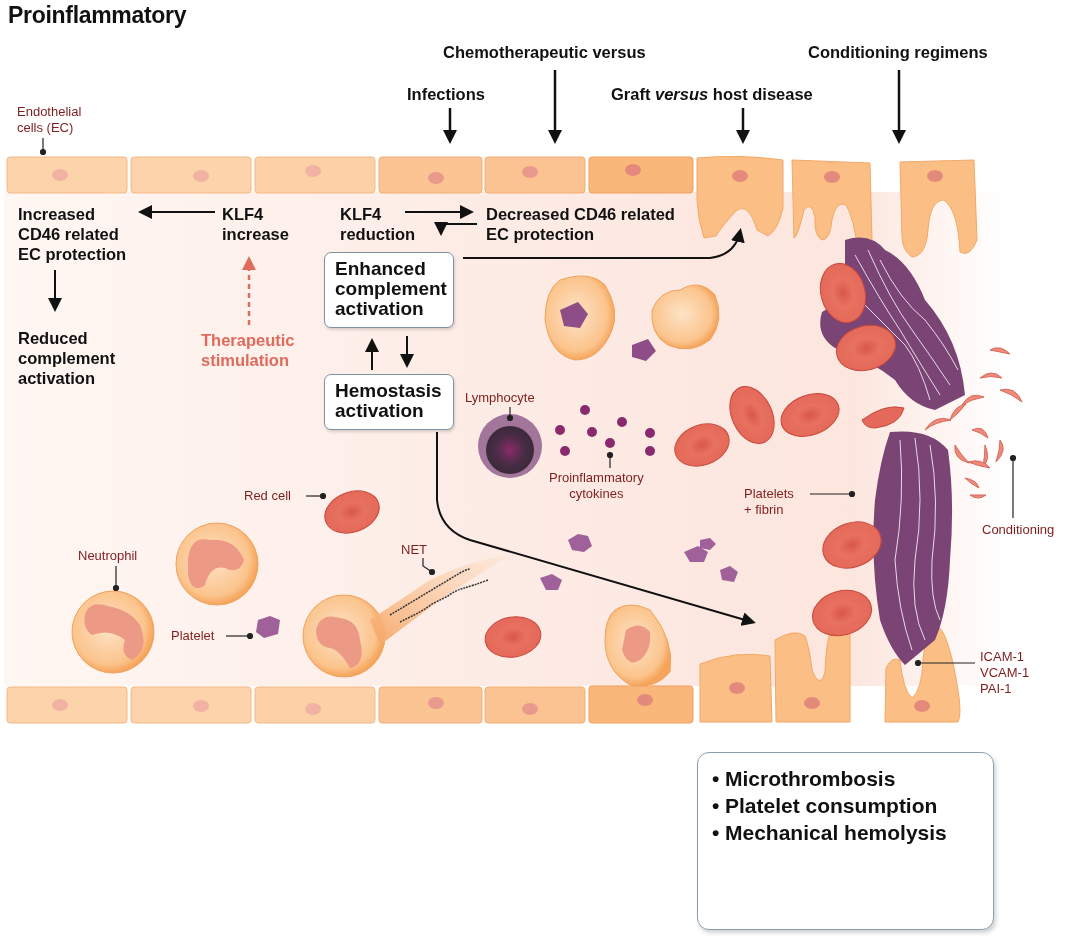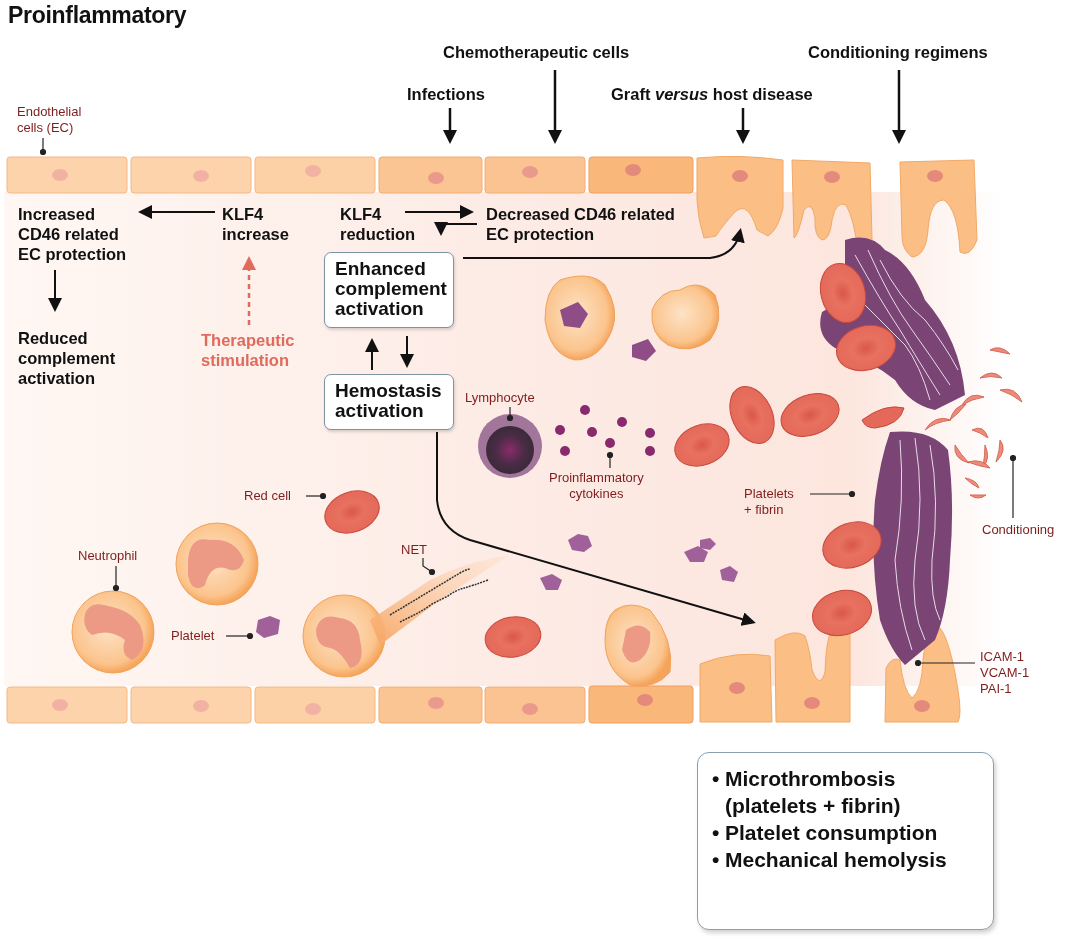--- a/index.html
+++ b/index.html
@@ -230,21 +230,21 @@
     <line x1="1013" y1="458" x2="1013" y2="518"></line>
       <circle cx="1013" cy="458" r="2.5"></circle>
     <line x1="918" y1="663" x2="975" y2="663"></line>
       <circle cx="918" cy="663" r="2.5"></circle>
   </g>
 </svg>
 
 <div class="abs title">Proinflammatory</div>
 
 <div class="abs lbl-bold" style="left:407px;top:84px;">Infections</div>
-<div class="abs lbl-bold" style="left:443px;top:42px;">Chemotherapeutic cells</div>
+<div class="abs lbl-bold" style="left:443px;top:42px;">Chemotherapeutic versus</div>
 <div class="abs lbl-bold" style="left:611px;top:84px;text-align:right;"><span>Graft </span><em>versus</em><span> host disease</span></div>
 <div class="abs lbl-bold" style="left:808px;top:42px;">Conditioning regimens</div>
 
 <div class="abs lbl-small" style="left:17px;top:104px;">
   <div>Endothelial</div>
   <div>cells (EC)</div>
 </div>
 
 <div class="abs lbl-bold" style="left:18px;top:204px;">
   <div>Increased</div>
@@ -304,17 +304,16 @@
 <div class="abs lbl-small" style="left:982px;top:522px;">Conditioning</div>
 <div class="abs lbl-small" style="left:980px;top:649px;">
   <div>ICAM-1</div>
   <div>VCAM-1</div>
   <div>PAI-1</div>
 </div>
 
 <div class="abs summary">
   <ul>
     <li><span class="b">•</span><span>Microthrombosis</span></li>
-    <li><span class="b"></span><span>(platelets + fibrin)</span></li>
     <li><span class="b">•</span><span>Platelet consumption</span></li>
     <li><span class="b">•</span><span>Mechanical hemolysis</span></li>
   </ul>
 </div>
 
 </body></html>

